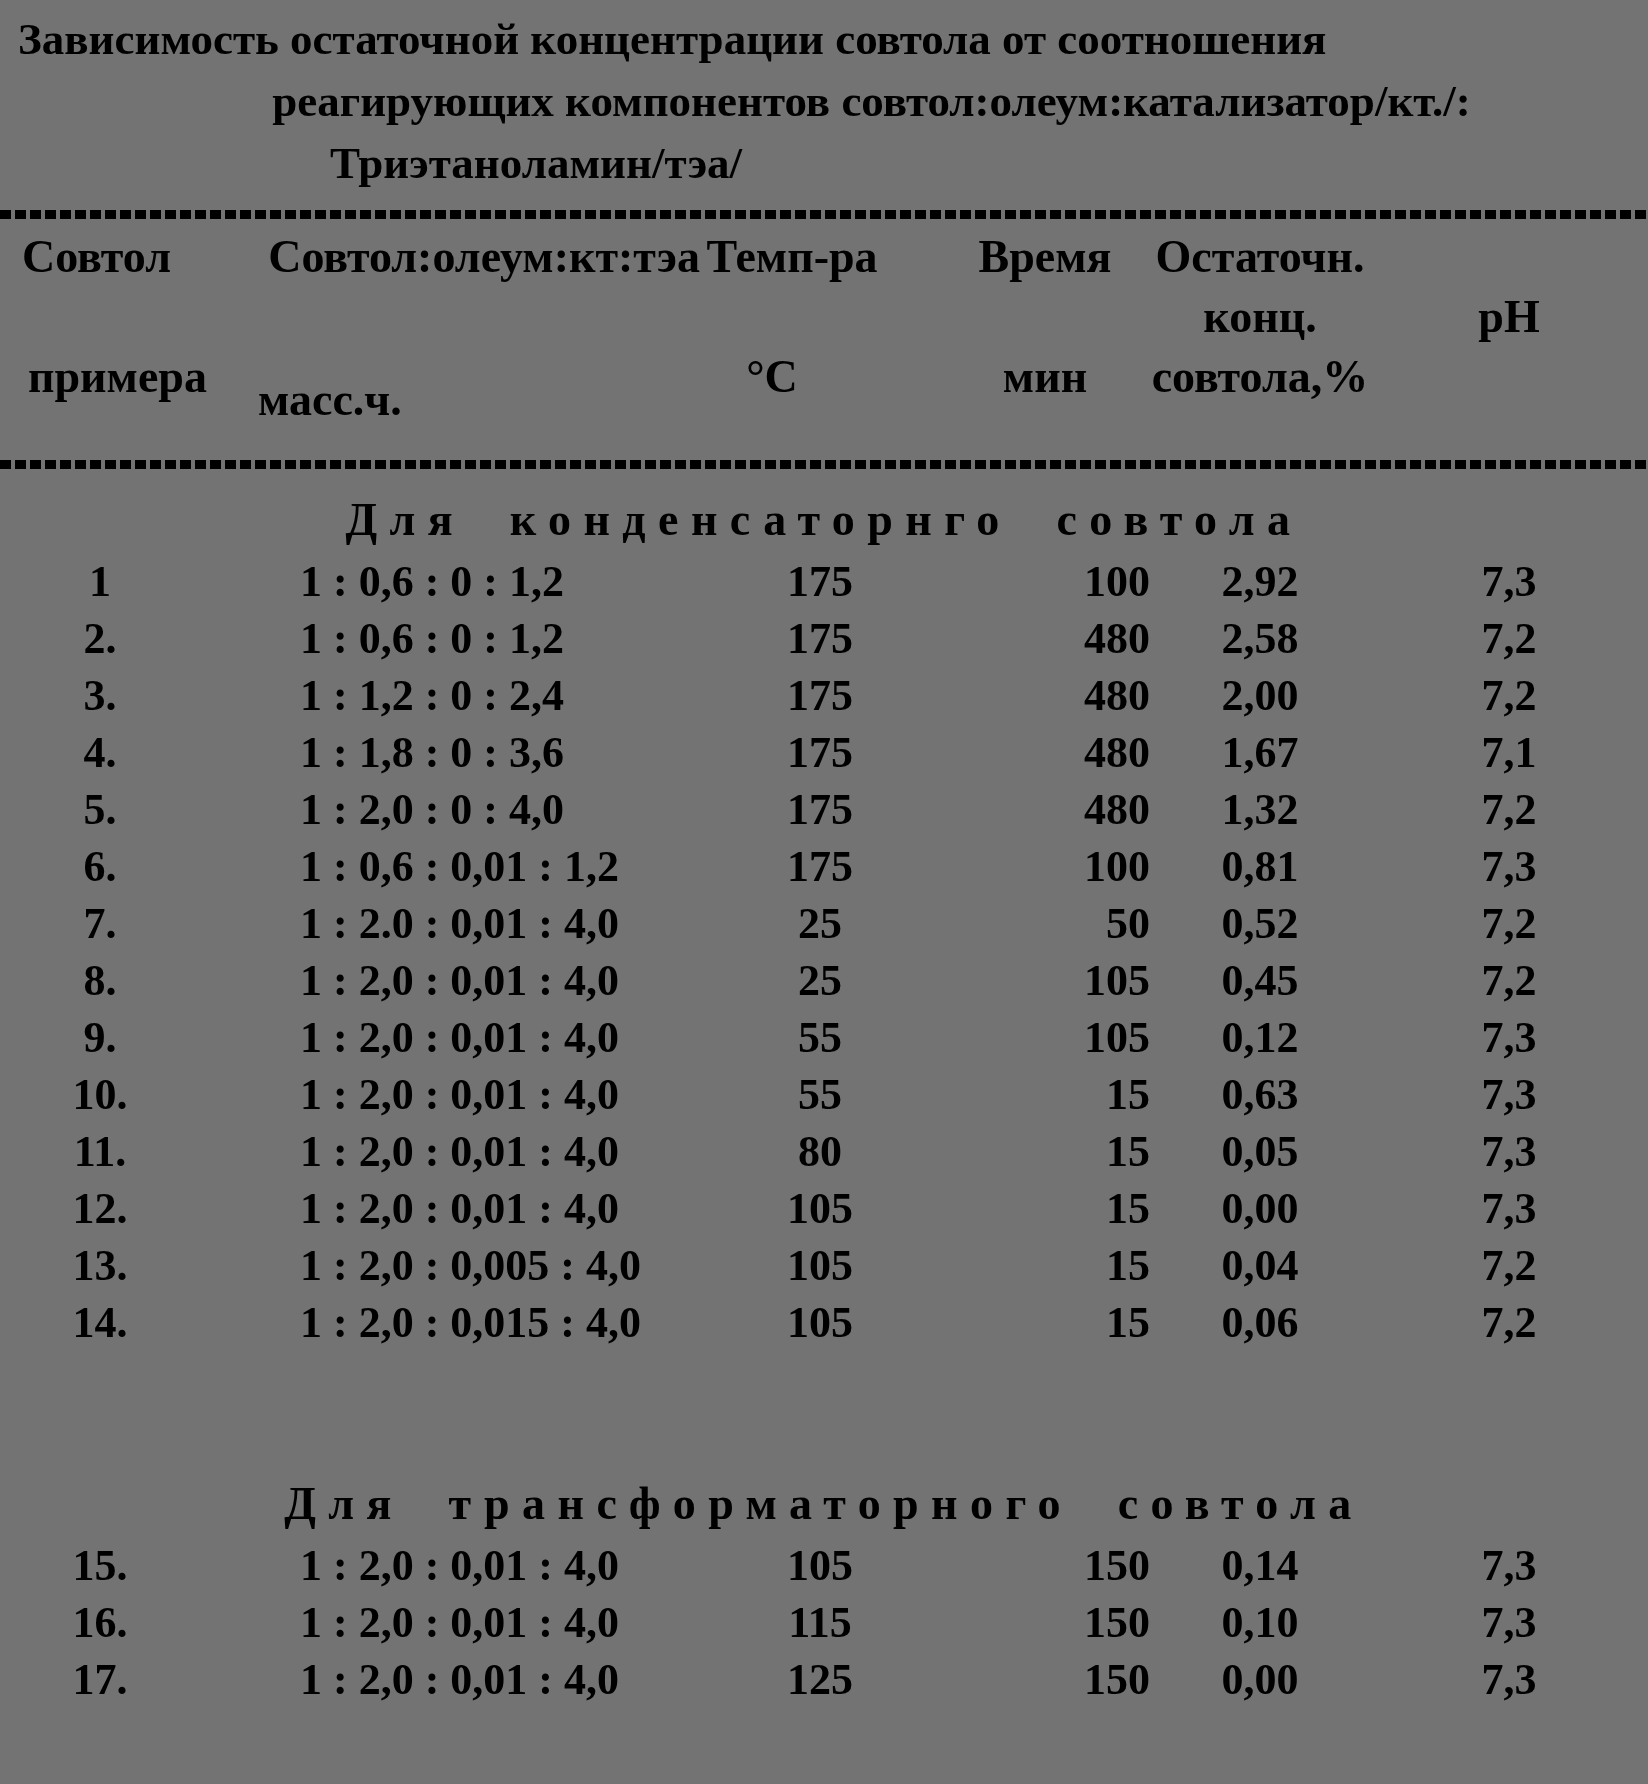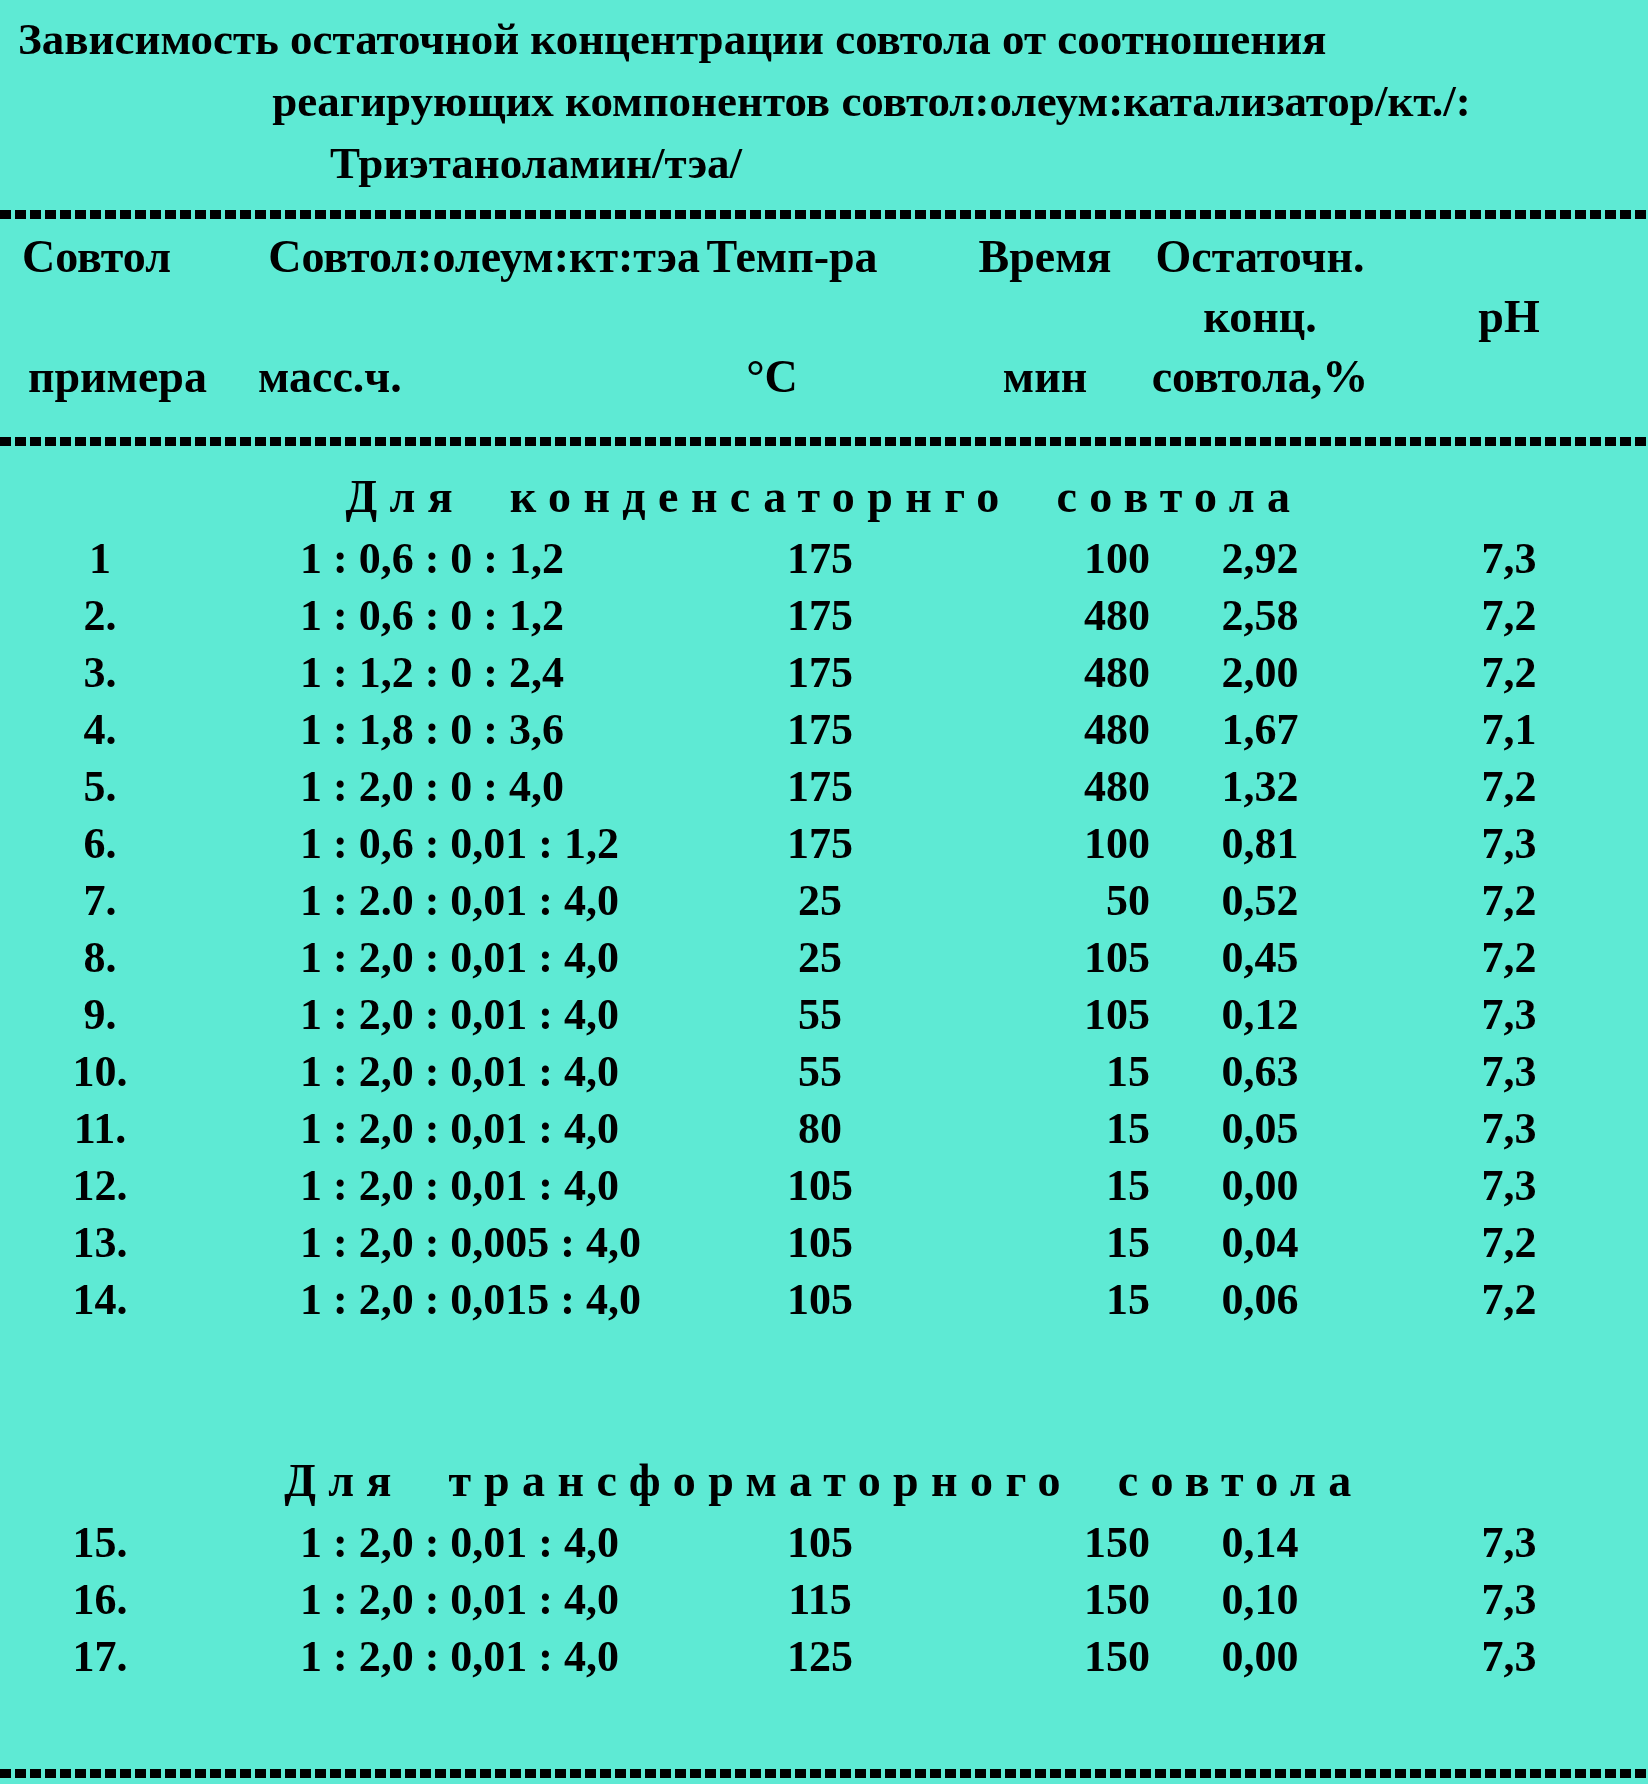--- a/index.html
+++ b/index.html
@@ -1,20 +1,20 @@
 <!DOCTYPE html>
 <html lang="ru"><head>
 <meta charset="utf-8">
 <style>
   html, body { margin: 0; padding: 0; background: #ffffff; }
   .page {
     position: relative;
     width: 1648px;
     height: 1784px;
-    background: #5eead4;
+    background: #737373;
     color: #000000;
     font-family: "Liberation Serif", "DejaVu Serif", serif;
     font-weight: 700;
     overflow: hidden;
   }
 
   
   .title { padding-top: 8px; font-size: 45px; line-height: 62px; }
   .title .l1 { padding-left: 18px; }
   .title .l2 { padding-left: 95px; text-align: center; }
@@ -37,21 +37,21 @@
   .w2 { width: 500px; }
   .w3 { width: 240px; }
   .w4 { width: 210px; }
   .w5 { width: 220px; }
   .w6 { flex: 1; }
   .hc1 .hl { text-align: left; }
   .hc1 .top    { padding-left: 22px; }
   .hc1 .bottom { padding-left: 28px; }
   .hc2 .hl { text-align: left; }
   .hc2 .top    { padding-left: 28px; text-align: right; }
-  .hc2 .bottom { padding-left: 58px; }
+  .hc2 .bottom { padding-left: 58px; margin-top: 23px; }
   .hc3 .hl { text-align: center; }
   .hc3 .top    { padding-right: 56px; }
   .hc3 .bottom { padding-right: 96px; }
   .hc4 .hl, .hc5 .hl, .hc6 .hl { text-align: center; }
 
   
   .section-title {
     font-size: 46px;
     line-height: 50px;
     text-align: center;

